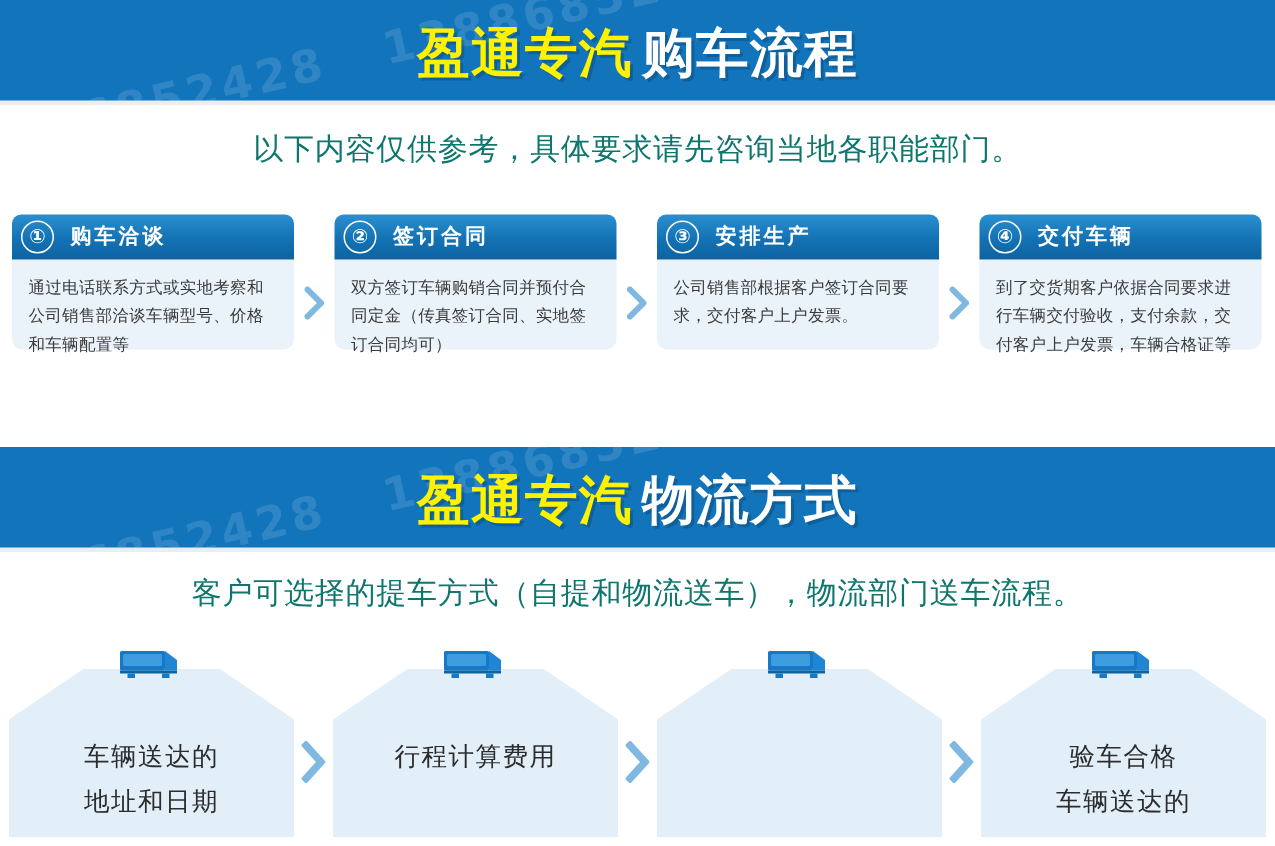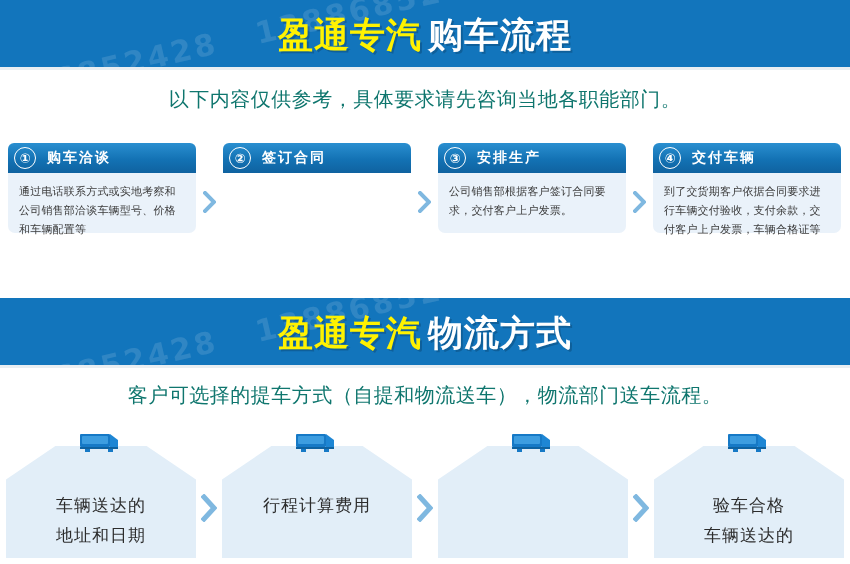--- a/index.html
+++ b/index.html
@@ -233,20 +233,21 @@
       <svg class="chev" viewBox="0 0 13 22">
         <polyline points="2,2 11,11 2,20" fill="none" stroke="#7fb8e0" stroke-width="4" stroke-linecap="square"></polyline>
       </svg>
     </div>
 
     <div class="step-card">
       <div class="step-head">
         <span class="step-num">②</span>
         <span class="step-head-label">签订合同</span>
       </div>
+      <div class="step-body">双方签订车辆购销合同并预付合同定金（传真签订合同、实地签订合同均可）</div>
     </div>
 
     <div class="step-gap">
       <svg class="chev" viewBox="0 0 13 22">
         <polyline points="2,2 11,11 2,20" fill="none" stroke="#7fb8e0" stroke-width="4" stroke-linecap="square"></polyline>
       </svg>
     </div>
 
     <div class="step-card">
       <div class="step-head">

